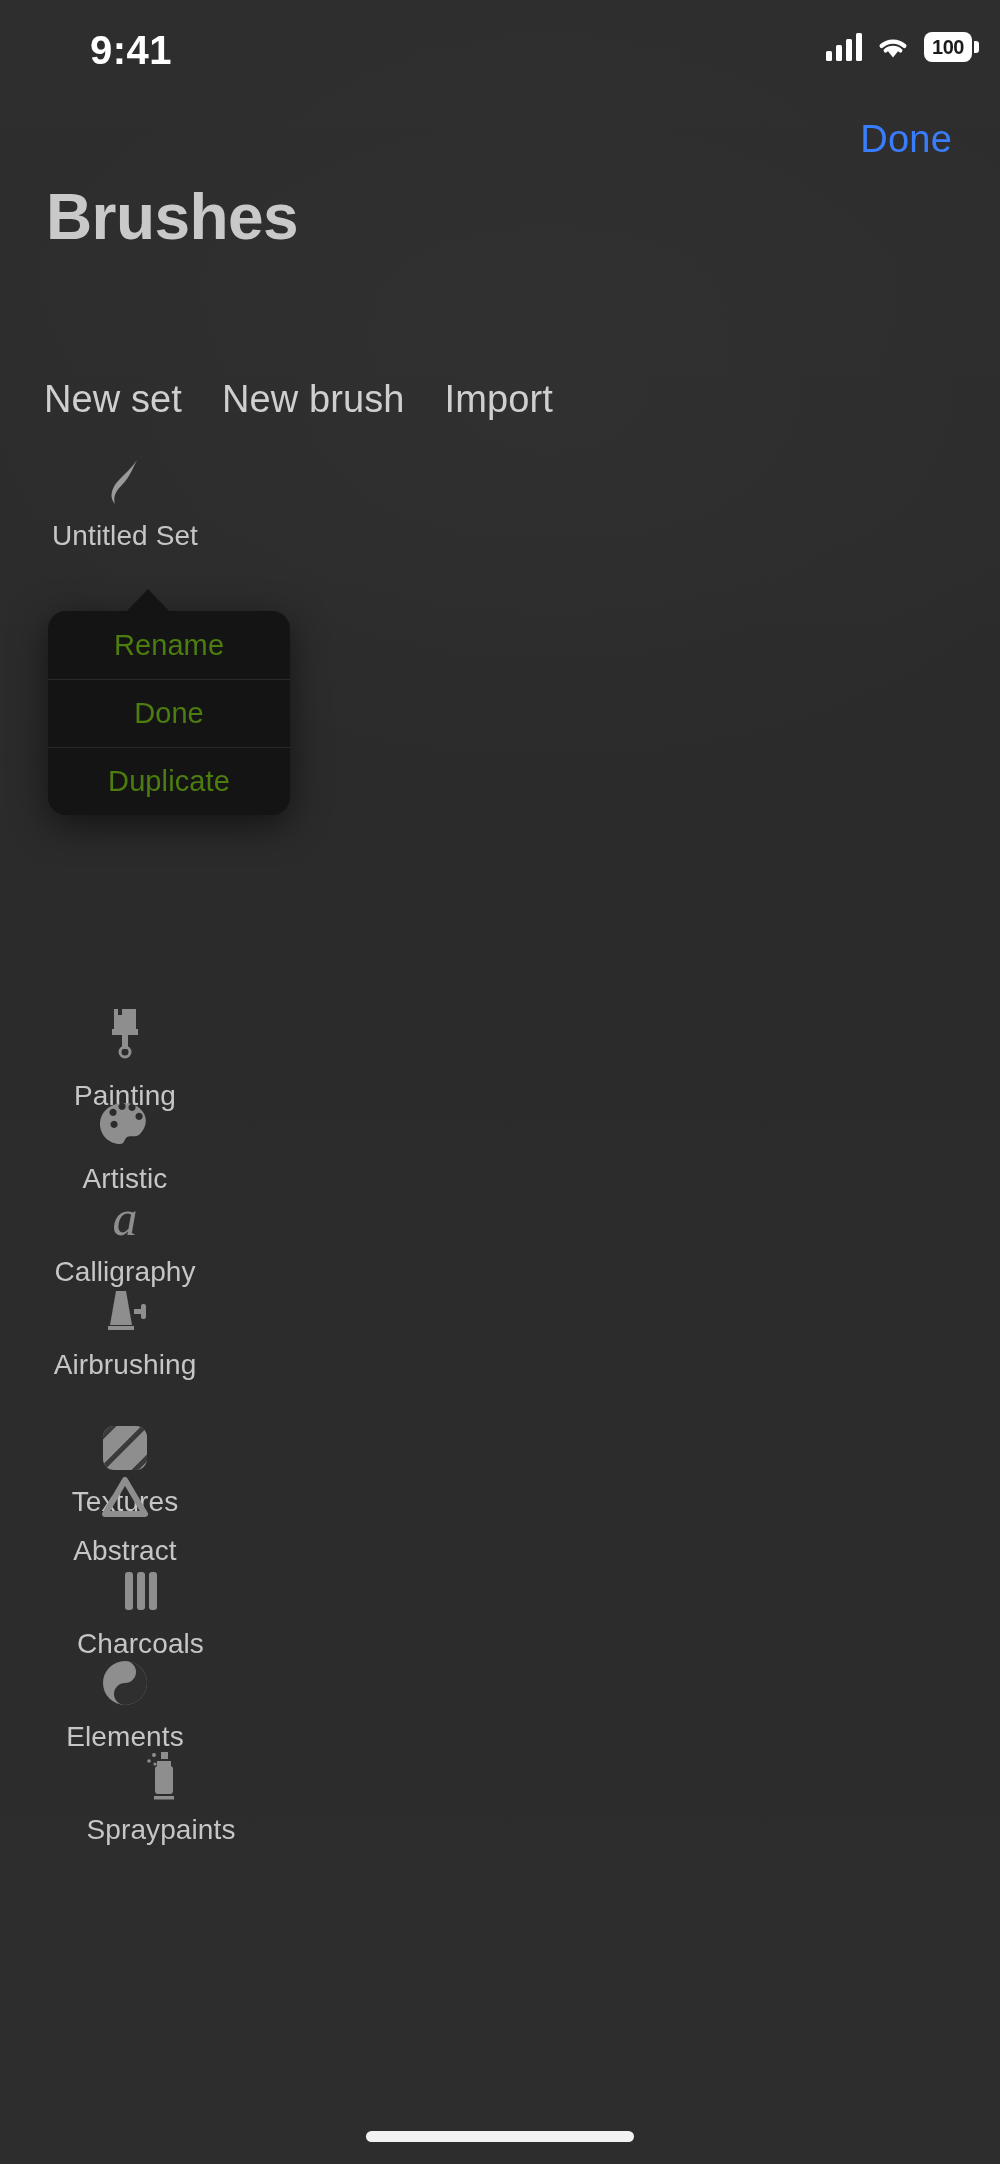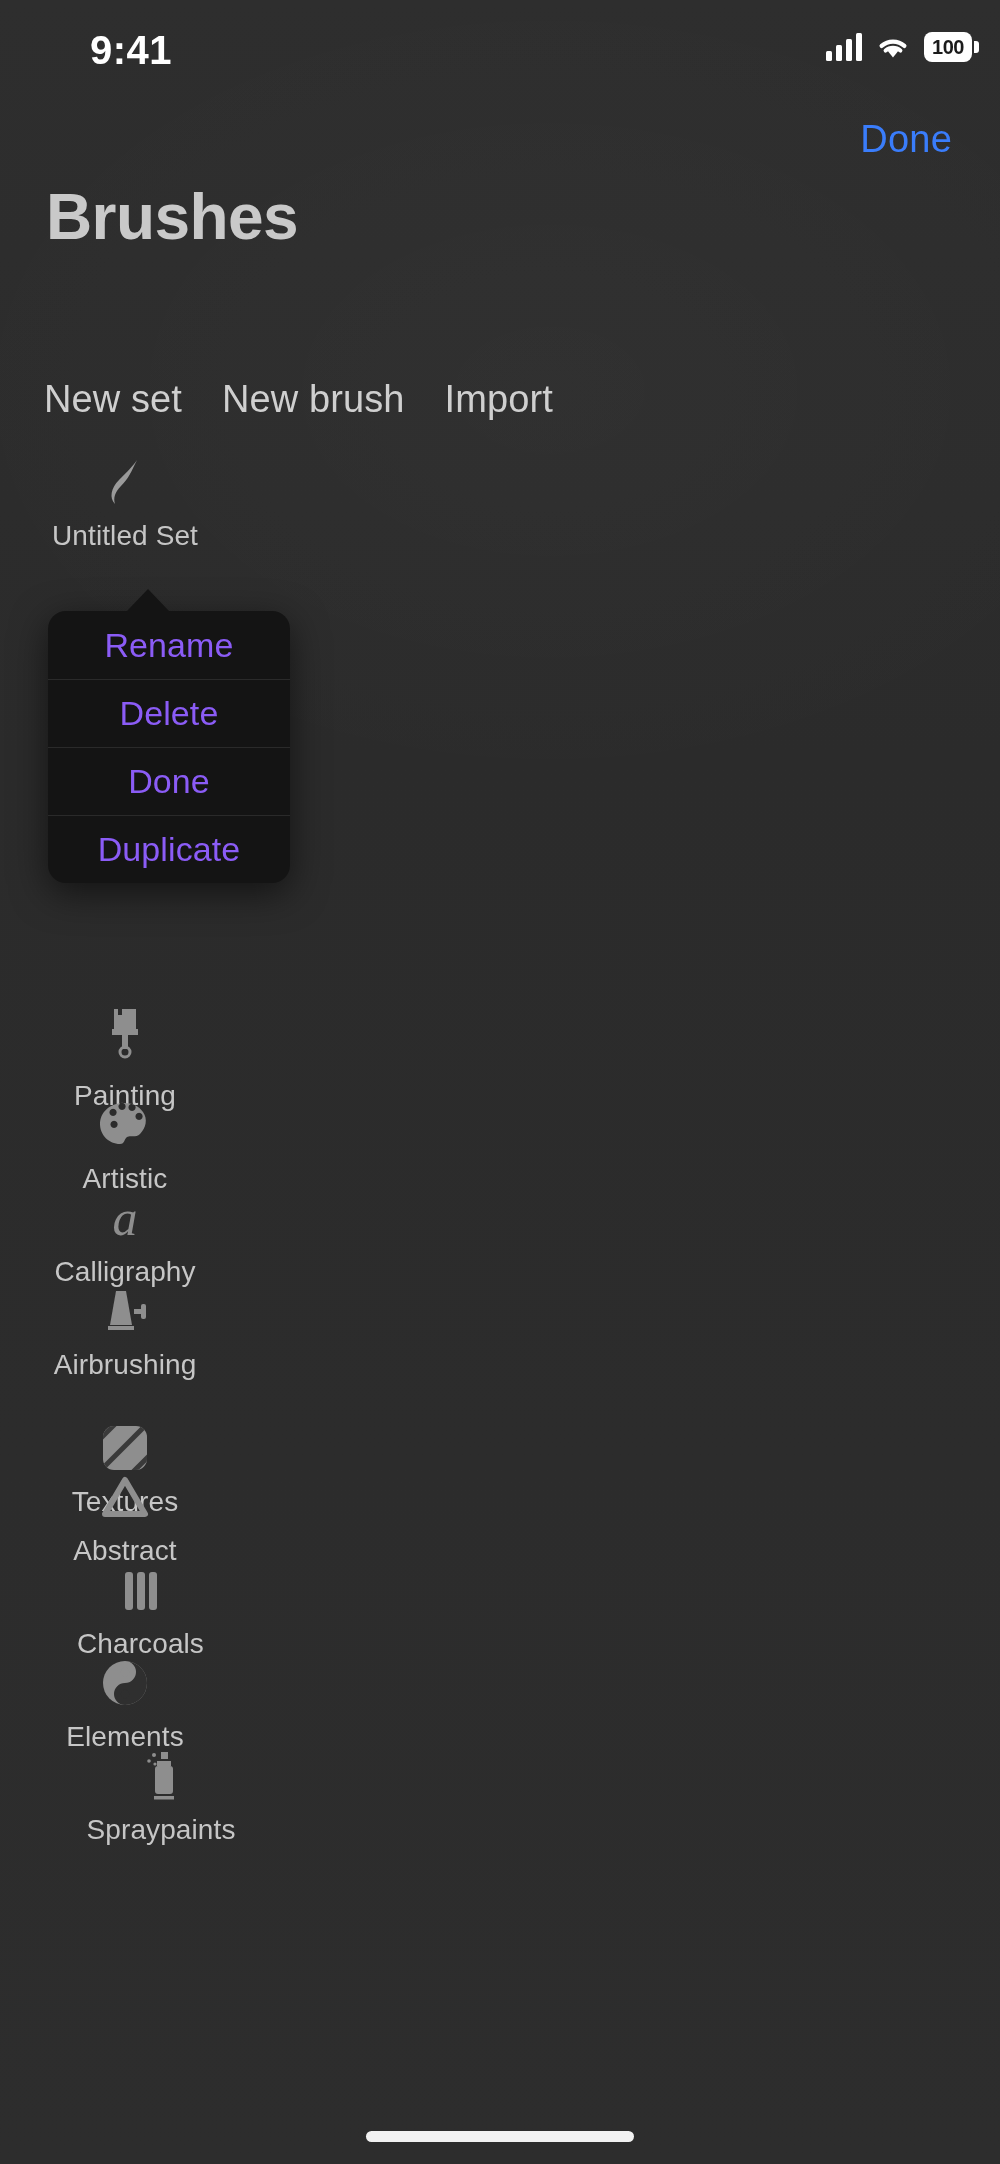--- a/index.html
+++ b/index.html
@@ -94,21 +94,21 @@
   }
   #menu-arrow {
     position:absolute; top:-22px; left:78px;
     width:0; height:0;
     border-left:22px solid transparent;
     border-right:22px solid transparent;
     border-bottom:23px solid #141414;
   }
   .menu-item {
     height:68px; display:flex; align-items:center; justify-content:center;
-    font-size:34px; color:#8b5cf6; letter-spacing:0.1px;
+    font-size:29px; color:#4d7c0f; letter-spacing:0.1px;
     cursor:pointer; position:relative;
   }
   .menu-item + .menu-item { border-top:1px solid #2a2a2a; }
   .menu-item:first-child { border-radius:18px 18px 0 0; }
   .menu-item:last-child  { border-radius:0 0 18px 18px; }
 
   
   #home-indicator {
     position:absolute; bottom:22px; left:50%;
     transform:translateX(-50%);
@@ -263,19 +263,18 @@
         <rect x="20" y="18" width="18" height="28" rx="3" fill="#8e8e8e"></rect>
         <rect x="19" y="48" width="20" height="3.5" fill="#8e8e8e"></rect>
       </svg>
     </div>
     <div class="set-label">Spraypaints</div>
   </div>
 
   <div id="context-menu">
     <div id="menu-arrow"></div>
     <div class="menu-item">Rename</div>
-    <div class="menu-item">Delete</div>
     <div class="menu-item">Done</div>
     <div class="menu-item">Duplicate</div>
   </div>
 
   <div id="home-indicator"></div>
 </div>
 
 </body></html>

